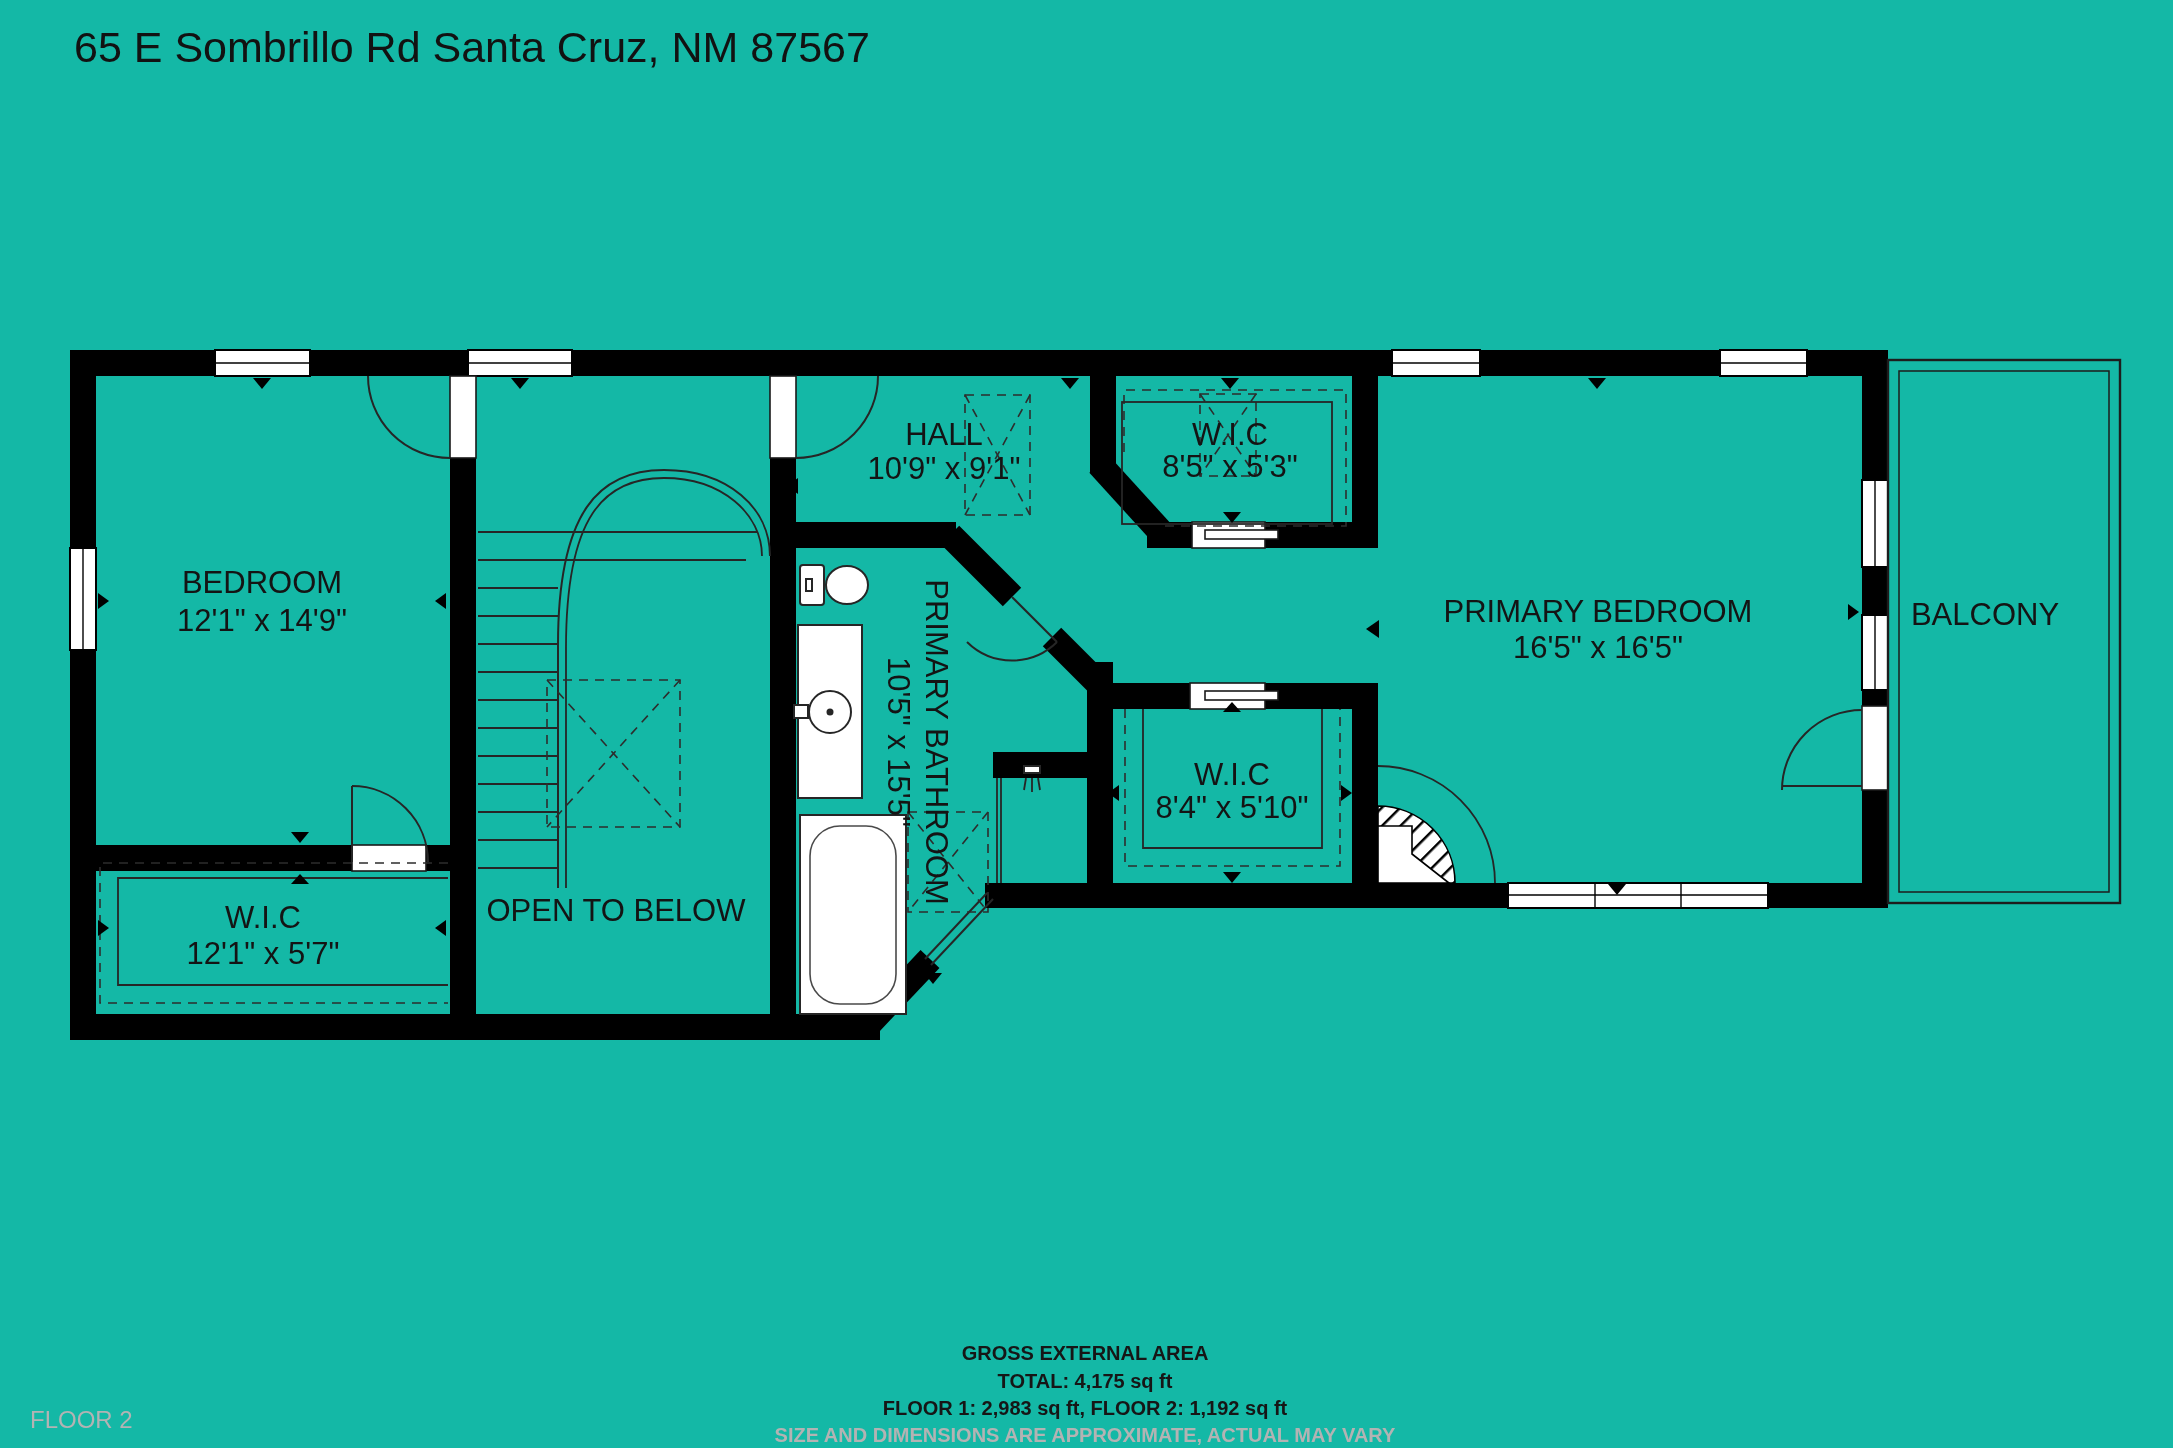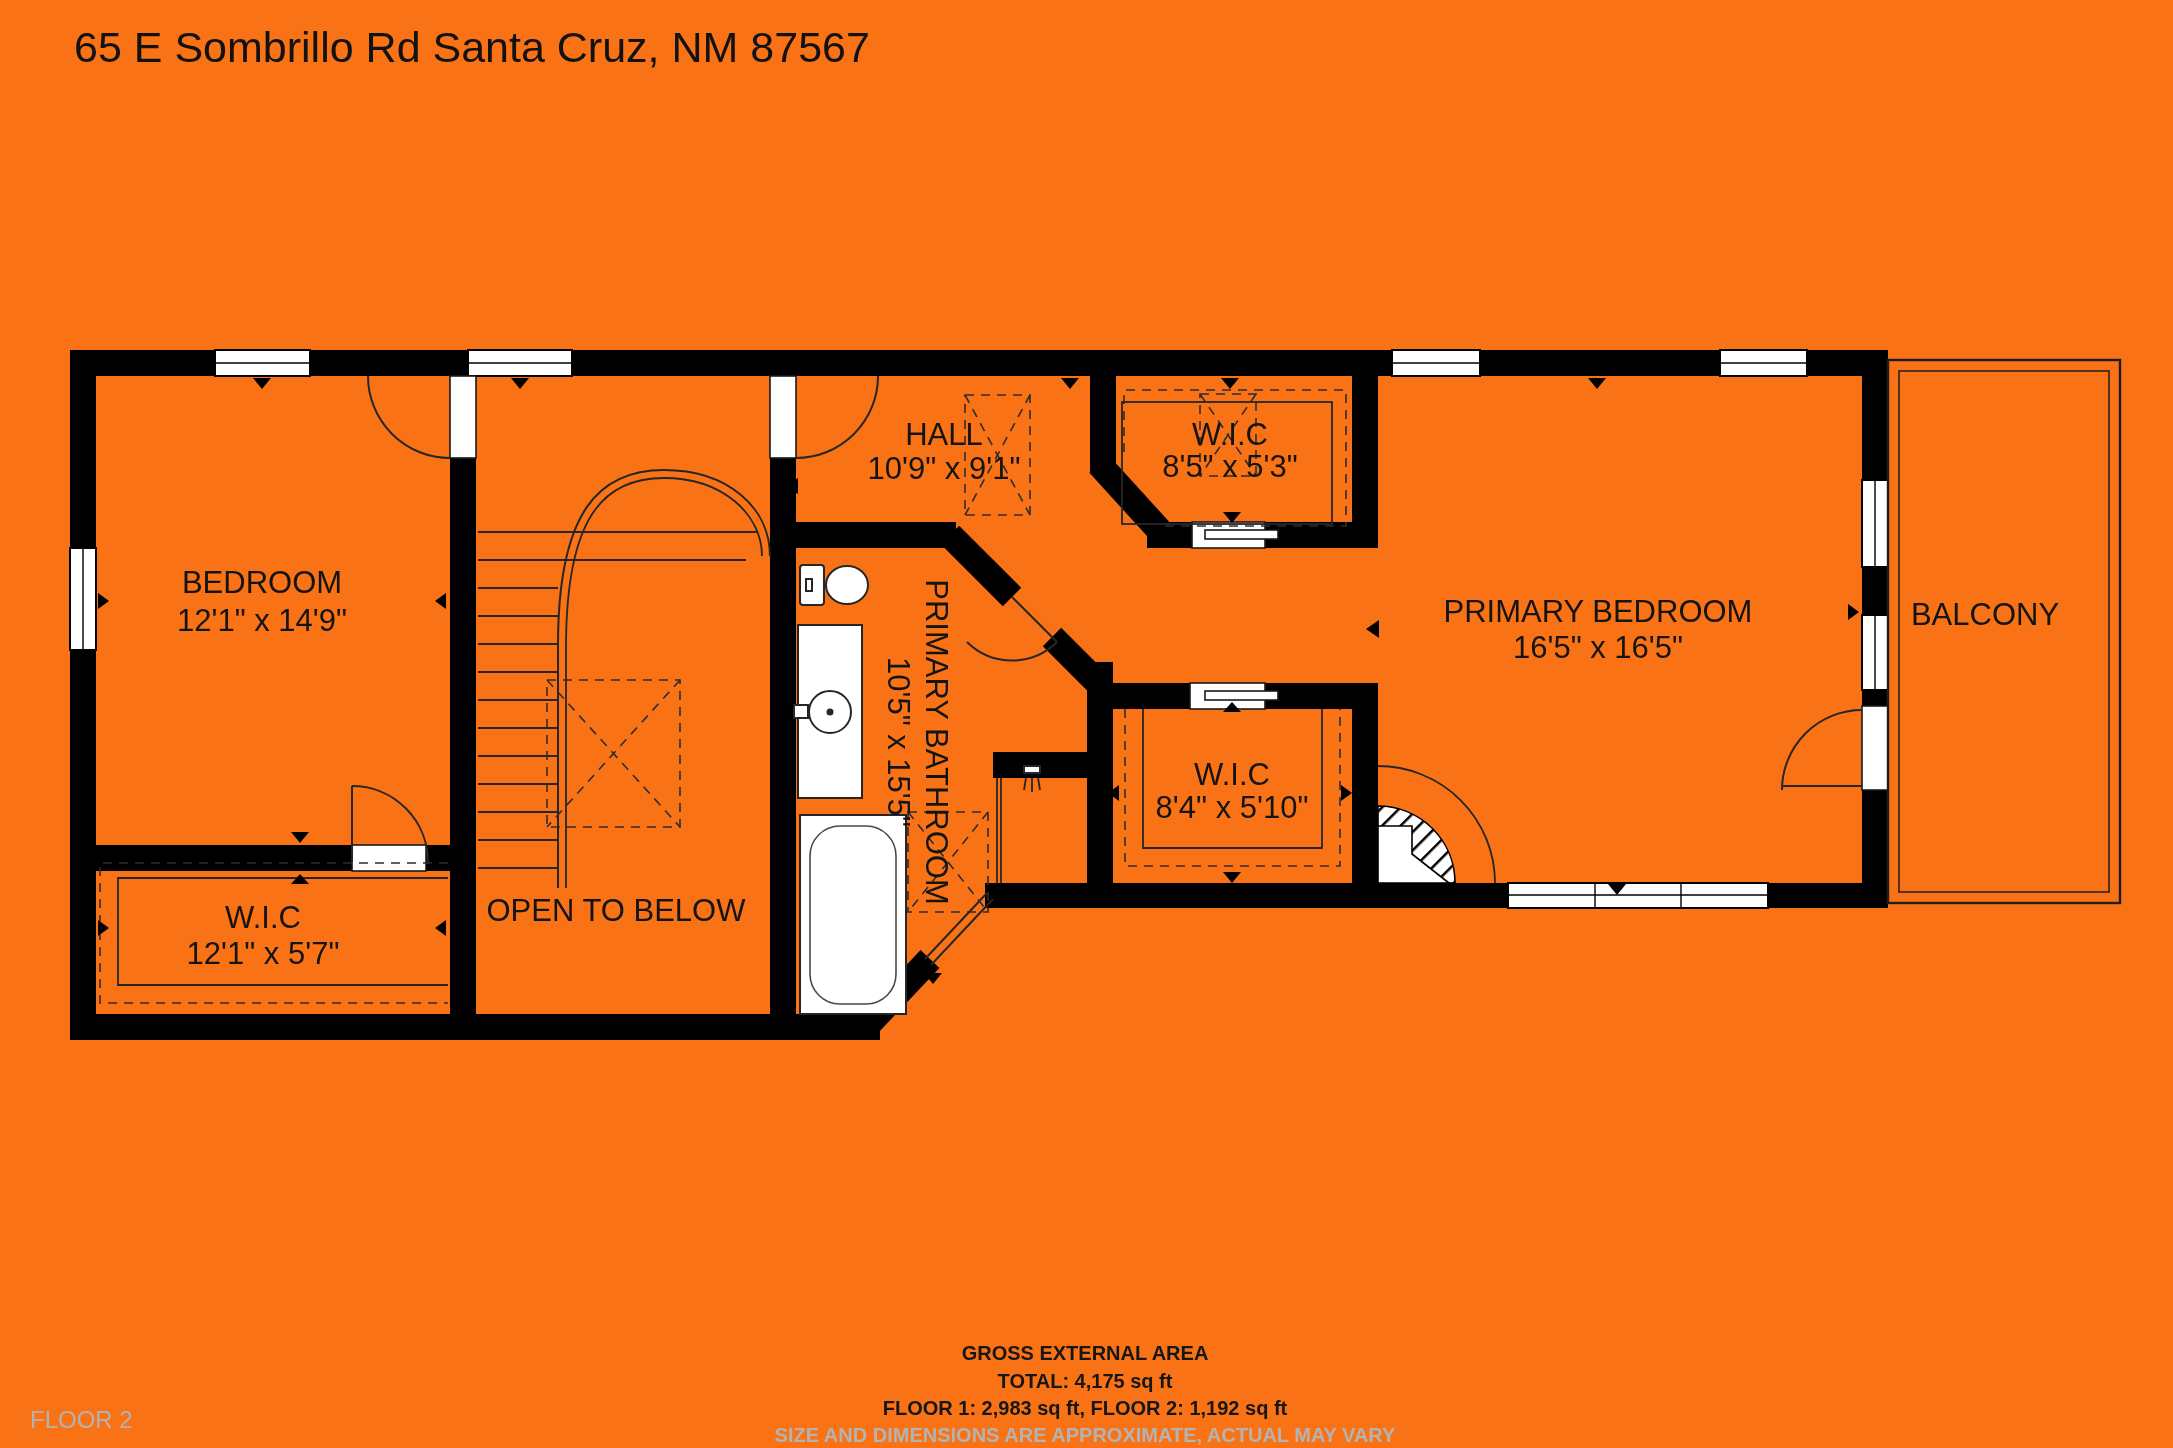--- a/index.html
+++ b/index.html
@@ -1,16 +1,16 @@
 <!DOCTYPE html>
 <html><head>
 <meta charset="utf-8">
 <style>
   html,body{margin:0;padding:0;background:#fff;}
-  .stage{width:2173px;height:1448px;position:relative;background:#f97316;overflow:hidden;}
+  .stage{width:2173px;height:1448px;position:relative;background:#14b8a6;overflow:hidden;}
   svg{display:block;}
   .wall{fill:#000;}
   .dline{stroke:#000;stroke-width:26;}
   .win{fill:#fff;stroke:#000;stroke-width:2;}
   .winline{stroke:#000;stroke-width:1.4;}
   .gap{fill:#fff;stroke:#1a1a1a;stroke-width:1.6;}
   .thin{stroke:#262626;stroke-width:1.8;fill:none;}
   .thin2{stroke:#262626;stroke-width:2;fill:none;}
   .dash{stroke:#2d2d2d;stroke-width:1.6;fill:none;stroke-dasharray:9 7;}
   .fixture{fill:#fff;stroke:#262626;stroke-width:2;}

